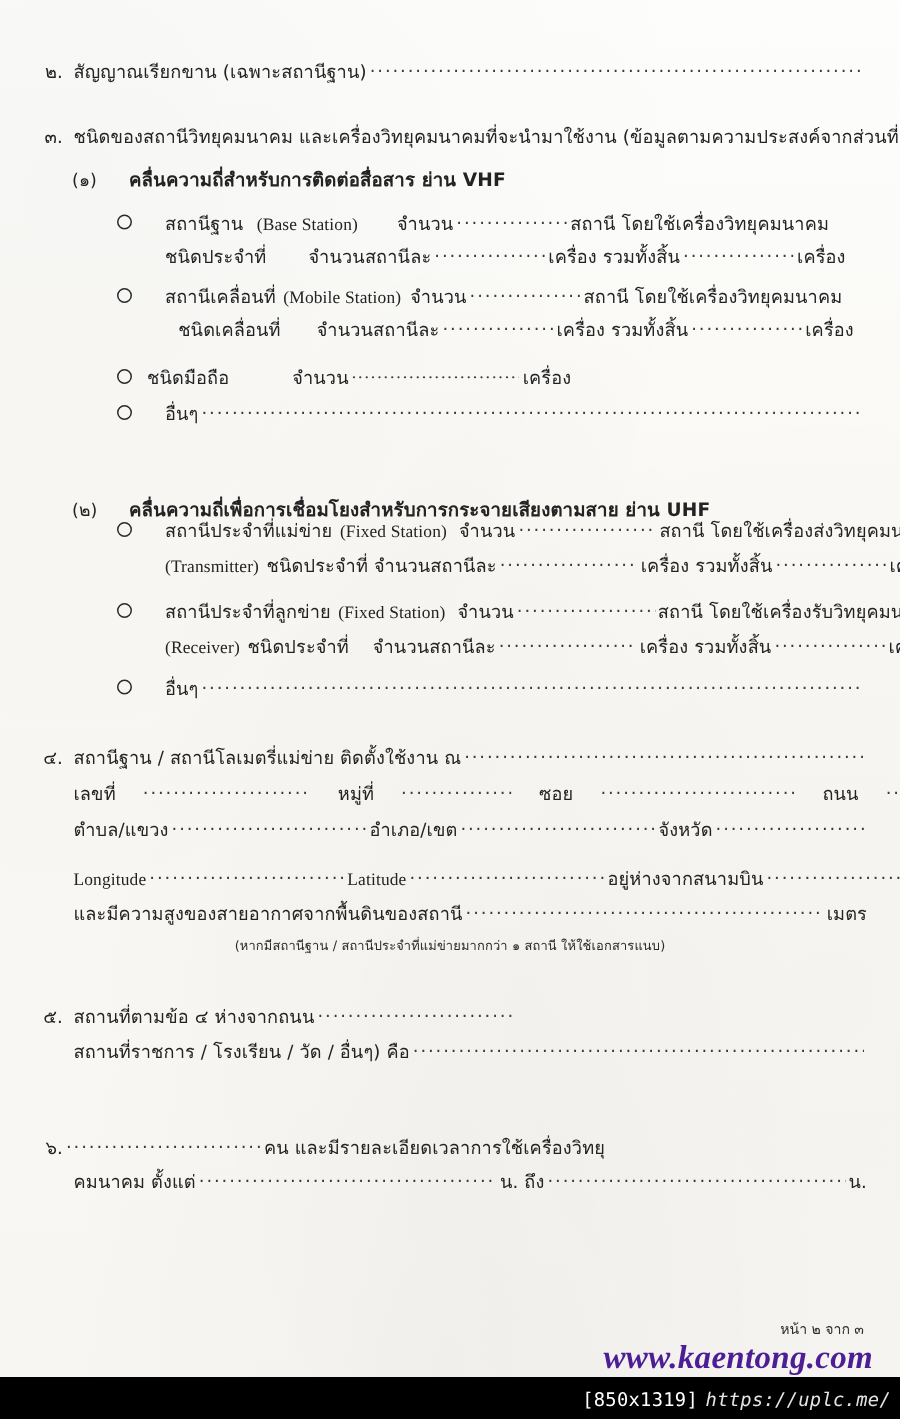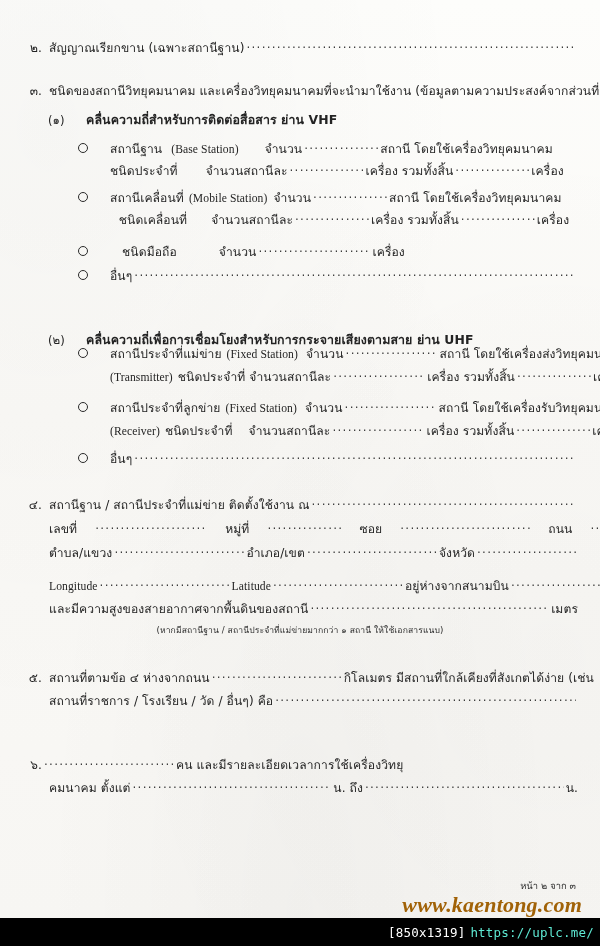--- a/index.html
+++ b/index.html
@@ -126,41 +126,41 @@
   }
   #watermark {
     position: absolute;
     right: 18px;
     top: 892px;
     font-family: "Liberation Serif", "DejaVu Serif", serif;
     font-style: italic;
     font-weight: bold;
     font-size: 22px;
     letter-spacing: 0.2px;
-    color: #a16207;
+    color: #4c1d95;
     z-index: 3;
     white-space: nowrap;
   }
 
   
   #statusbar {
     position: absolute;
     left: 0; top: 918px;
     width: 600px; height: 28px;
     background: #000000;
     color: #ffffff;
     display: flex;
     align-items: center;
     justify-content: flex-end;
     padding-right: 6px;
     font-family: "DejaVu Sans Mono", "Liberation Mono", monospace;
     font-size: 12.5px;
     letter-spacing: 0.2px;
   }
-  #statusbar .dim { color: #5eead4; }
+  #statusbar .dim { color: #e5e5e5; font-style: italic; }
 </style>
 </head>
 <body>
 
 <div id="paper">
   <div id="sheet-body">
 
     <div class="row" style="left:22px; top:40px; width:556px;">
       <span class="num" style="width:20px;">๒.</span>
       <span class="txt" style="margin-left:7px;">สัญญาณเรียกขาน (เฉพาะสถานีฐาน)</span>
@@ -205,21 +205,21 @@
     <div class="row" style="left:110px; top:212px; width:468px;justify-content:center;">
       <span class="txt">ชนิดเคลื่อนที่</span>
       <span class="txt" style="margin-left:24px;">จำนวนสถานีละ</span>
       <span class="dots w-sm"></span>
       <span class="txt">เครื่อง  รวมทั้งสิ้น</span>
       <span class="dots w-sm"></span>
       <span class="txt">เครื่อง</span>
     </div>
 
     <span class="bullet" style="left:78px; top:246px;"></span>
-    <div class="row" style="left:122px; top:244px; width:300px;">
+    <div class="row" style="left:98px; top:244px; width:300px;font-family:Liberation Serif, serif;">
       <span class="txt">ชนิดมือถือ</span>
       <span class="txt" style="margin-left:42px;">จำนวน</span>
       <span class="dots w-lg"></span>
       <span class="txt">เครื่อง</span>
     </div>
 
     <span class="bullet" style="left:78px; top:270px;"></span>
     <div class="row" style="left:110px; top:268px; width:468px;">
       <span class="txt">อื่นๆ</span>
       <span class="dots"></span>
@@ -266,21 +266,21 @@
     </div>
 
     <span class="bullet" style="left:78px; top:453px;"></span>
     <div class="row" style="left:110px; top:451px; width:468px;">
       <span class="txt">อื่นๆ</span>
       <span class="dots"></span>
     </div>
 
     <div class="row" style="left:22px; top:497px; width:556px;">
       <span class="num" style="width:20px;">๔.</span>
-      <span class="txt" style="margin-left:7px;">สถานีฐาน / สถานีประจำที่แม่ข่าย ติดตั้งใช้งาน ณ</span>
+      <span class="txt" style="margin-left:7px;">สถานีฐาน / สถานีโลเมตรี่แม่ข่าย ติดตั้งใช้งาน ณ</span>
       <span class="dots"></span>
     </div>
 
     <div class="row" style="left:49px; top:521px; width:529px;gap:16px;">
       <span class="txt">เลขที่</span>
       <span class="dots w-lg"></span>
       <span class="txt">หมู่ที่</span>
       <span class="dots w-sm"></span>
       <span class="txt">ซอย</span>
       <span class="dots w-xl"></span>
@@ -312,21 +312,20 @@
       <span class="dots"></span>
       <span class="txt">เมตร</span>
     </div>
 
     <div class="note" style="top:623px;">(หากมีสถานีฐาน / สถานีประจำที่แม่ข่ายมากกว่า ๑ สถานี ให้ใช้เอกสารแนบ)</div>
 
     <div class="row" style="left:22px; top:670px; width:556px;">
       <span class="num" style="width:20px;">๕.</span>
       <span class="txt" style="margin-left:7px;">สถานที่ตามข้อ ๔ ห่างจากถนน</span>
       <span class="dots w-xl"></span>
-      <span class="txt">กิโลเมตร มีสถานที่ใกล้เคียงที่สังเกตได้ง่าย (เช่น</span>
     </div>
     <div class="row" style="left:49px; top:693px; width:529px;">
       <span class="txt">สถานที่ราชการ / โรงเรียน / วัด / อื่นๆ) คือ</span>
       <span class="dots"></span>
     </div>
 
     <div class="row" style="left:22px; top:757px; width:556px;">
       <span class="num" style="width:20px;">๖.</span>
       <span class="dots w-xl"></span>
       <span class="txt">คน และมีรายละเอียดเวลาการใช้เครื่องวิทยุ</span>

